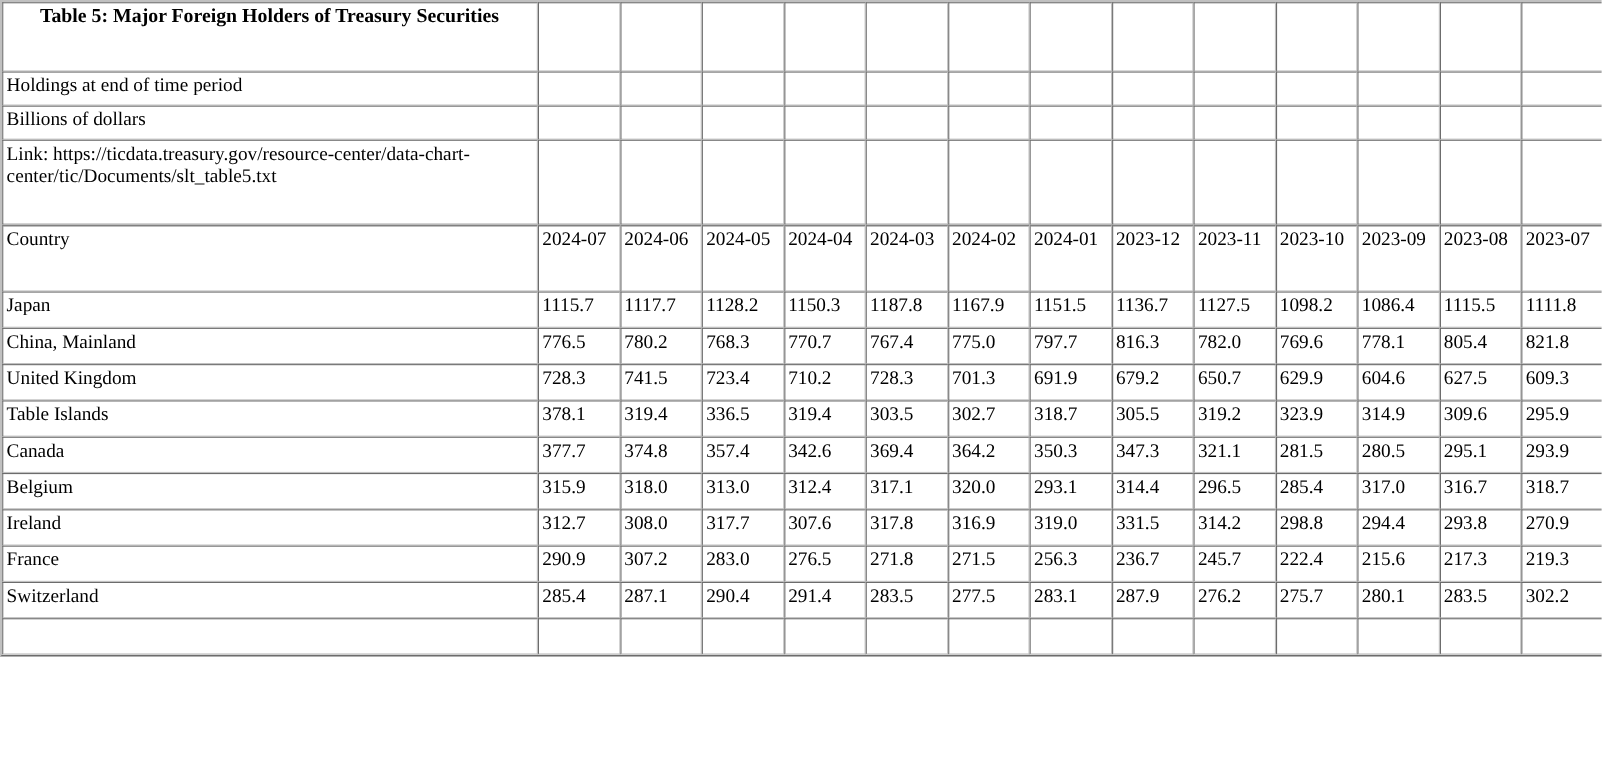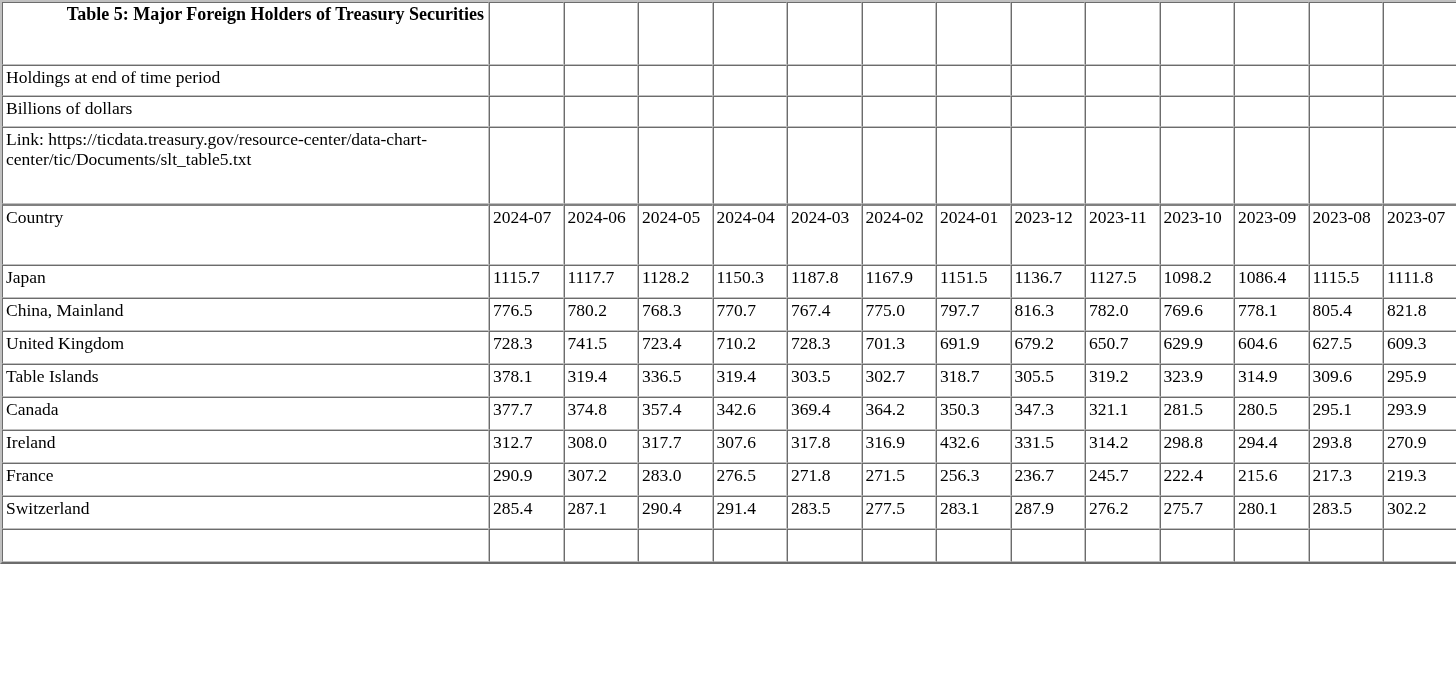--- a/index.html
+++ b/index.html
@@ -45,21 +45,21 @@
     word-wrap: break-word;
   }
 
   
   col.c-country { width: 487px; }
   col.c-month   { width: 74.5px; }
 
   
   tr.meta-title td.title-cell {
     font-weight: bold;
-    text-align: right;
+    text-align: center;
     font-size: 18px;
     line-height: 1.2;
     padding-right: 4px;
     height: 58px;
   }
   tr.meta-line td.meta-cell {
     height: 26px;
     margin-left: 45px;
   }
   tr.meta-link td.meta-cell {
@@ -274,28 +274,44 @@
           <td class="value-cell">364.2</td>
           <td class="value-cell">350.3</td>
           <td class="value-cell">347.3</td>
           <td class="value-cell">321.1</td>
           <td class="value-cell">281.5</td>
           <td class="value-cell">280.5</td>
           <td class="value-cell">295.1</td>
           <td class="value-cell">293.9</td>
         </tr>
         <tr class="data-row">
+          <td class="country-cell">Belgium</td>
+          <td class="value-cell">315.9</td>
+          <td class="value-cell">318.0</td>
+          <td class="value-cell">313.0</td>
+          <td class="value-cell">312.4</td>
+          <td class="value-cell">317.1</td>
+          <td class="value-cell">320.0</td>
+          <td class="value-cell">293.1</td>
+          <td class="value-cell">314.4</td>
+          <td class="value-cell">296.5</td>
+          <td class="value-cell">285.4</td>
+          <td class="value-cell">317.0</td>
+          <td class="value-cell">316.7</td>
+          <td class="value-cell">318.7</td>
+        </tr>
+        <tr class="data-row">
           <td class="country-cell">Ireland</td>
           <td class="value-cell">312.7</td>
           <td class="value-cell">308.0</td>
           <td class="value-cell">317.7</td>
           <td class="value-cell">307.6</td>
           <td class="value-cell">317.8</td>
           <td class="value-cell">316.9</td>
-          <td class="value-cell">432.6</td>
+          <td class="value-cell">319.0</td>
           <td class="value-cell">331.5</td>
           <td class="value-cell">314.2</td>
           <td class="value-cell">298.8</td>
           <td class="value-cell">294.4</td>
           <td class="value-cell">293.8</td>
           <td class="value-cell">270.9</td>
         </tr>
         <tr class="data-row">
           <td class="country-cell">France</td>
           <td class="value-cell">290.9</td>

